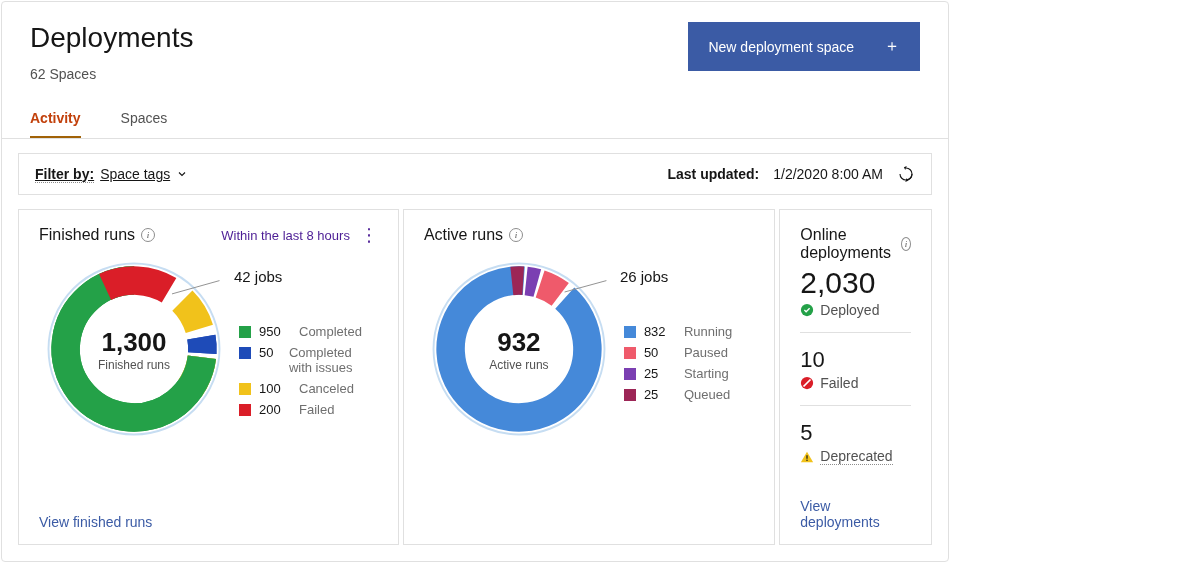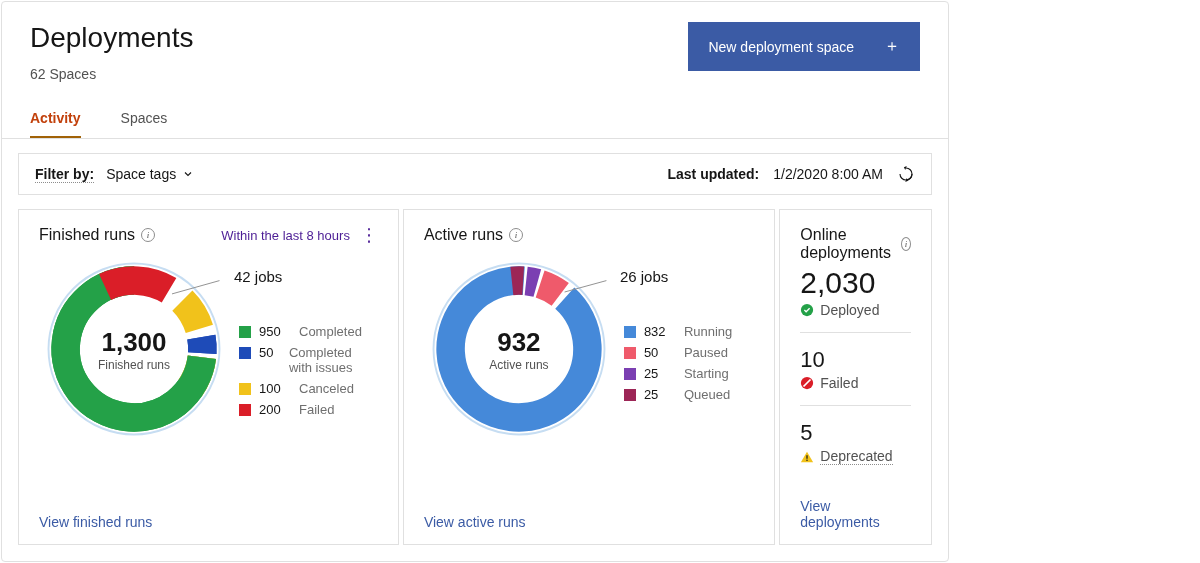--- a/index.html
+++ b/index.html
@@ -61,21 +61,21 @@
   }
   .filter-bar {
     margin: 14px 16px 0 16px;
     border: 1px solid #e0e0e0;
     padding: 11px 16px;
     display: flex;
     justify-content: space-between;
     align-items: center;
     font-size: 14px;
   }
-  .filter-left { display: flex; align-items: center; gap: 12px; }
+  .filter-left { display: flex; align-items: center; gap: 6px; text-decoration: underline; }
   .filter-label { font-weight: 600; border-bottom: 1px dotted #8d8d8d; }
   .filter-drop { display: flex; align-items: center; gap: 6px; cursor: pointer; }
   .filter-right { display: flex; align-items: center; gap: 14px; }
   .updated-label { font-weight: 600; }
   .refresh-icon { cursor: pointer; display:flex; }
   .cards {
     display: flex;
     gap: 4px;
     padding: 14px 16px 16px 16px;
     flex: 1;
@@ -289,21 +289,20 @@
               <span class="lval">25</span>
               <span class="llab">Starting</span>
             </div>
           <div class="legend-row">
               <span class="sw" style="background:#9c2656"></span>
               <span class="lval">25</span>
               <span class="llab">Queued</span>
             </div>
         </div>
       </div>
-      <a class="view-link">View active runs</a>
     </div>
 
     <div class="card card-c">
       <div class="card-title">
         <span>Online deployments</span>
         <span class="info-i">i</span>
       </div>
       <div class="big-num">2,030</div>
       <div class="status-line">
         <span class="ic">

